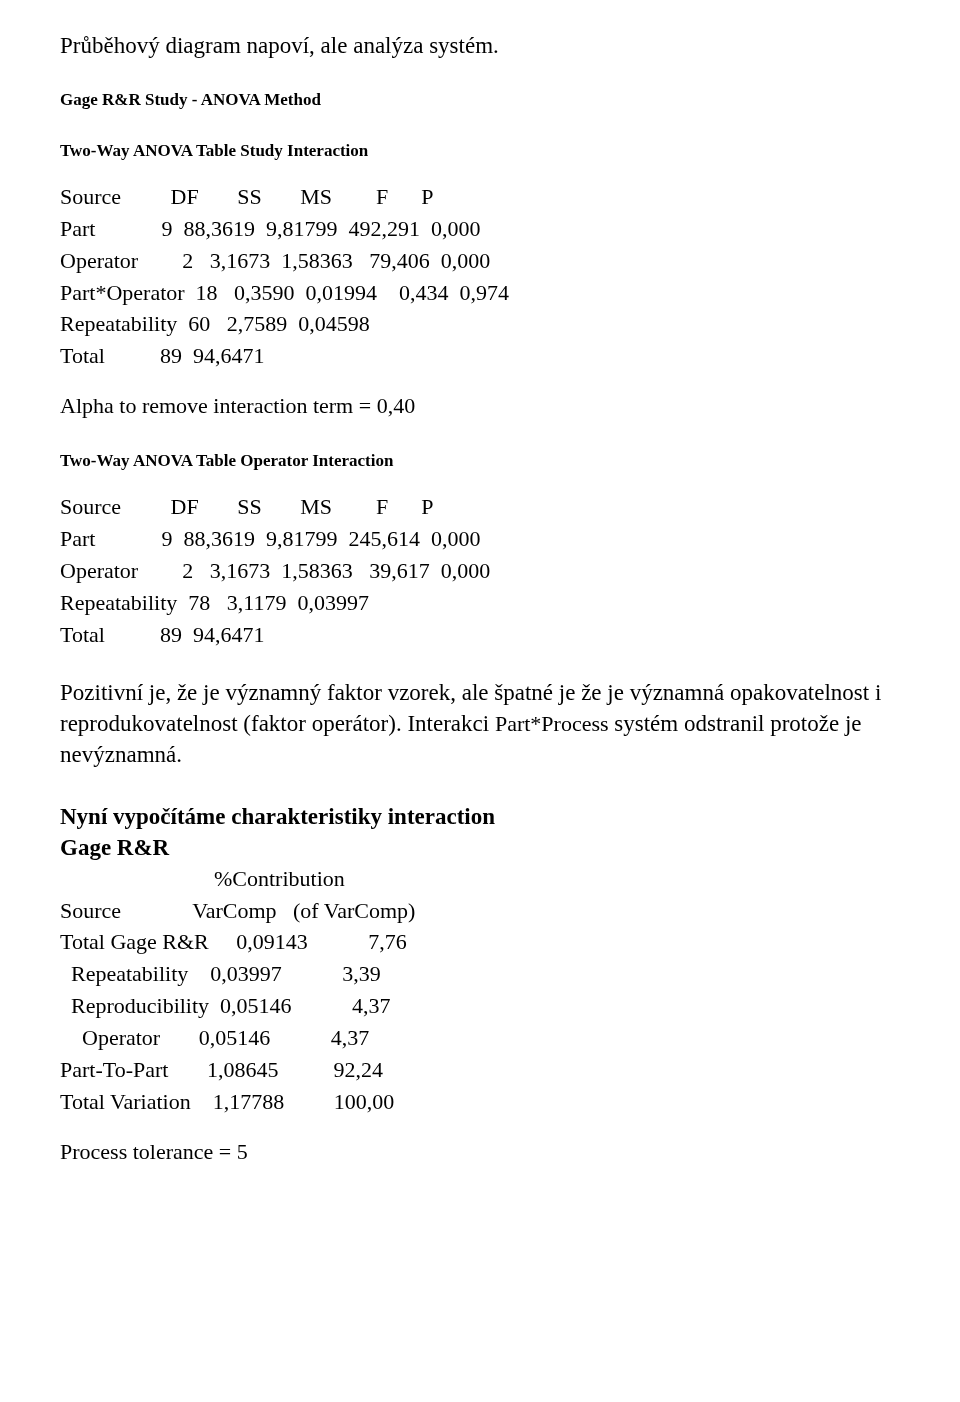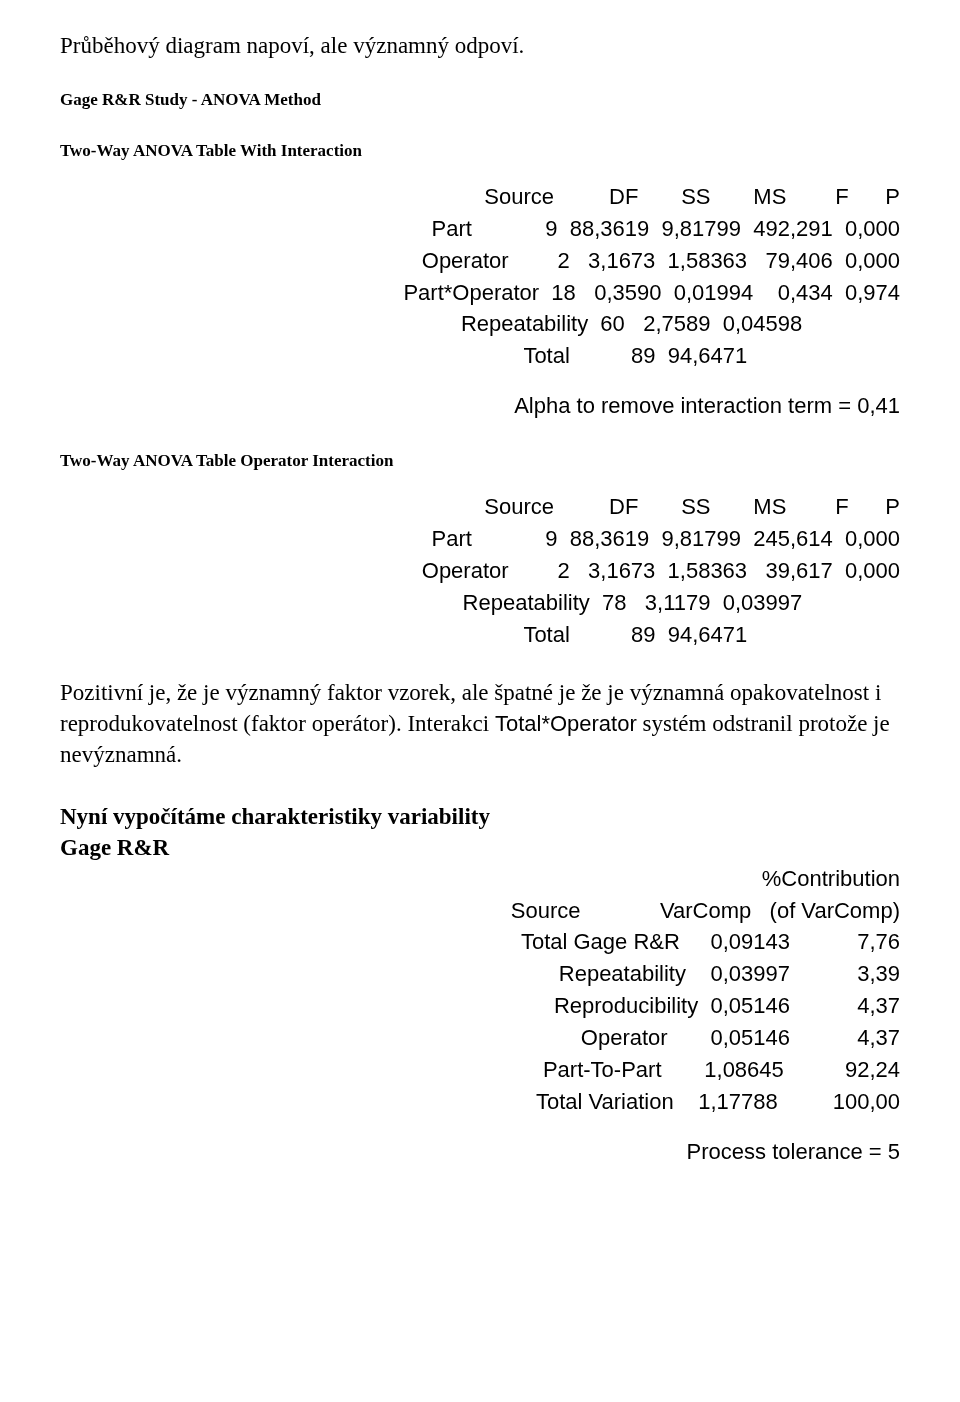--- a/index.html
+++ b/index.html
@@ -16,60 +16,59 @@
   .intro { margin-bottom: 20px; }
   .bold-serif { font-weight: bold; font-family: "Palatino Linotype","Book Antiqua",Palatino,serif; }
   .section-head {
     font-weight: bold;
     font-family: "Palatino Linotype","Book Antiqua",Palatino,serif;
     margin-top: 28px;
     margin-bottom: 18px;
     font-size: 17px;
   }
   .mono {
-    font-family: Liberation Sans, sans-serif;
+    font-family: Liberation Serif, serif;
     white-space: pre;
     font-size: 22px;
     line-height: 1.45;
-    text-align: right;
   }
   .para { margin-top: 26px; margin-bottom: 26px; }
   .nomar { margin: 0; }
 </style>
 </head>
 <body>
 
-<div class="intro">Průběhový diagram napoví, ale významný odpoví.</div>
+<div class="intro">Průběhový diagram napoví, ale analýza systém.</div>
 
 <div class="section-head">Gage R&amp;R Study - ANOVA Method</div>
 
-<div class="section-head">Two-Way ANOVA Table With Interaction</div>
+<div class="section-head">Two-Way ANOVA Table Study Interaction</div>
 
 <div class="mono" id="table1">Source         DF       SS       MS        F      P
 Part            9  88,3619  9,81799  492,291  0,000
 Operator        2   3,1673  1,58363   79,406  0,000
 Part*Operator  18   0,3590  0,01994    0,434  0,974
 Repeatability  60   2,7589  0,04598                
 Total          89  94,6471                         </div>
 
-<div class="mono" style="margin-top:18px;">Alpha to remove interaction term = 0,41</div>
+<div class="mono" style="margin-top:18px;">Alpha to remove interaction term = 0,40</div>
 
 <div class="section-head">Two-Way ANOVA Table Operator Interaction</div>
 
 <div class="mono" id="table2">Source         DF       SS       MS        F      P
 Part            9  88,3619  9,81799  245,614  0,000
 Operator        2   3,1673  1,58363   39,617  0,000
 Repeatability  78   3,1179  0,03997                
 Total          89  94,6471                         </div>
 
 <div class="para">
-  <span>Pozitivní je, že je významný faktor vzorek, ale špatné je že je významná opakovatelnost i reprodukovatelnost (faktor operátor). Interakci </span><span class="mono" style="white-space:normal;">Total*Operator</span><span> systém odstranil protože je nevýznamná.</span>
+  <span>Pozitivní je, že je významný faktor vzorek, ale špatné je že je významná opakovatelnost i reprodukovatelnost (faktor operátor). Interakci </span><span class="mono" style="white-space:normal;">Part*Process</span><span> systém odstranil protože je nevýznamná.</span>
 </div>
 
-<div class="bold-serif nomar" style="margin-top:30px;">Nyní vypočítáme charakteristiky variability</div>
+<div class="bold-serif nomar" style="margin-top:30px;">Nyní vypočítáme charakteristiky interaction</div>
 <div class="bold-serif nomar">Gage R&amp;R</div>
 
 <div class="mono" id="table3">                            %Contribution
 Source             VarComp   (of VarComp)
 Total Gage R&amp;R     0,09143           7,76
   Repeatability    0,03997           3,39
   Reproducibility  0,05146           4,37
     Operator       0,05146           4,37
 Part-To-Part       1,08645          92,24
 Total Variation    1,17788         100,00</div>

